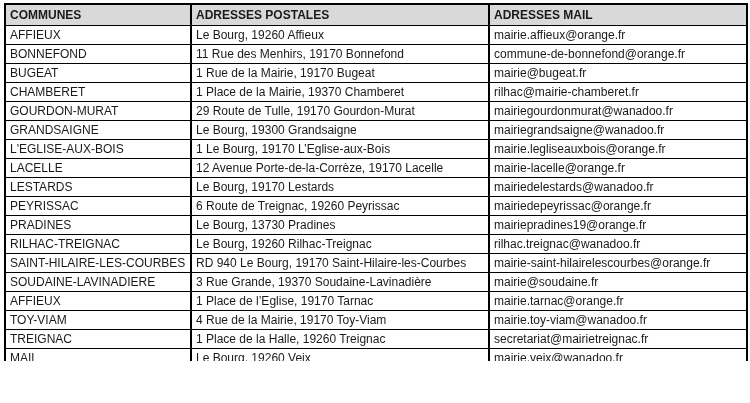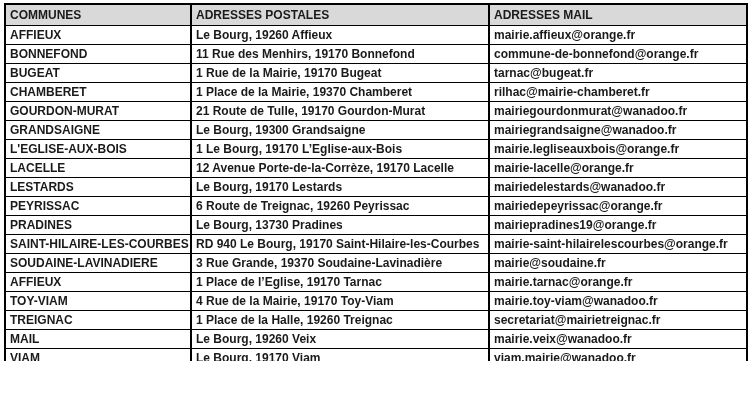--- a/index.html
+++ b/index.html
@@ -46,21 +46,21 @@
     vertical-align: middle;
   }
   thead th {
     background: var(--header-bg);
     font-weight: bold;
     height: 20px;
     line-height: 20px;
   }
   tbody td {
     background: var(--row-bg);
-    font-weight: bold;
+    font-weight: normal;
   }
 </style>
 </head>
 <body>
 
 <div class="page">
   <table class="communes-table">
     <colgroup>
       <col class="col-commune">
       <col class="col-address">
@@ -80,30 +80,30 @@
           <td>mairie.affieux@orange.fr</td>
         </tr>
         <tr>
           <td>BONNEFOND</td>
           <td>11 Rue des Menhirs, 19170 Bonnefond</td>
           <td>commune-de-bonnefond@orange.fr</td>
         </tr>
         <tr>
           <td>BUGEAT</td>
           <td>1 Rue de la Mairie, 19170 Bugeat</td>
-          <td>tarnac@bugeat.fr</td>
+          <td>mairie@bugeat.fr</td>
         </tr>
         <tr>
           <td>CHAMBERET</td>
           <td>1 Place de la Mairie, 19370 Chamberet</td>
           <td>rilhac@mairie-chamberet.fr</td>
         </tr>
         <tr>
           <td>GOURDON-MURAT</td>
-          <td>21 Route de Tulle, 19170 Gourdon-Murat</td>
+          <td>29 Route de Tulle, 19170 Gourdon-Murat</td>
           <td>mairiegourdonmurat@wanadoo.fr</td>
         </tr>
         <tr>
           <td>GRANDSAIGNE</td>
           <td>Le Bourg, 19300 Grandsaigne</td>
           <td>mairiegrandsaigne@wanadoo.fr</td>
         </tr>
         <tr>
           <td>L'EGLISE-AUX-BOIS</td>
           <td>1 Le Bourg, 19170 L’Eglise-aux-Bois</td>
@@ -121,20 +121,25 @@
         </tr>
         <tr>
           <td>PEYRISSAC</td>
           <td>6 Route de Treignac, 19260 Peyrissac</td>
           <td>mairiedepeyrissac@orange.fr</td>
         </tr>
         <tr>
           <td>PRADINES</td>
           <td>Le Bourg, 13730 Pradines</td>
           <td>mairiepradines19@orange.fr</td>
+        </tr>
+        <tr>
+          <td>RILHAC-TREIGNAC</td>
+          <td>Le Bourg, 19260 Rilhac-Treignac</td>
+          <td>rilhac.treignac@wanadoo.fr</td>
         </tr>
         <tr>
           <td>SAINT-HILAIRE-LES-COURBES</td>
           <td>RD 940 Le Bourg, 19170 Saint-Hilaire-les-Courbes</td>
           <td>mairie-saint-hilairelescourbes@orange.fr</td>
         </tr>
         <tr>
           <td>SOUDAINE-LAVINADIERE</td>
           <td>3 Rue Grande, 19370 Soudaine-Lavinadière</td>
           <td>mairie@soudaine.fr</td>

